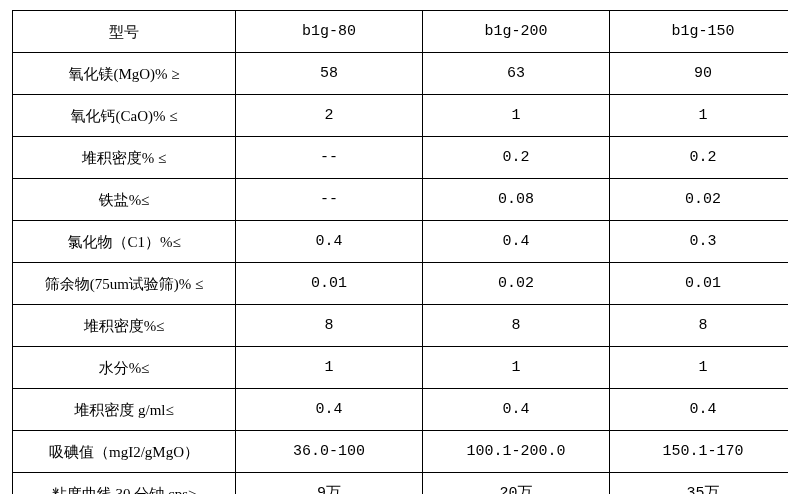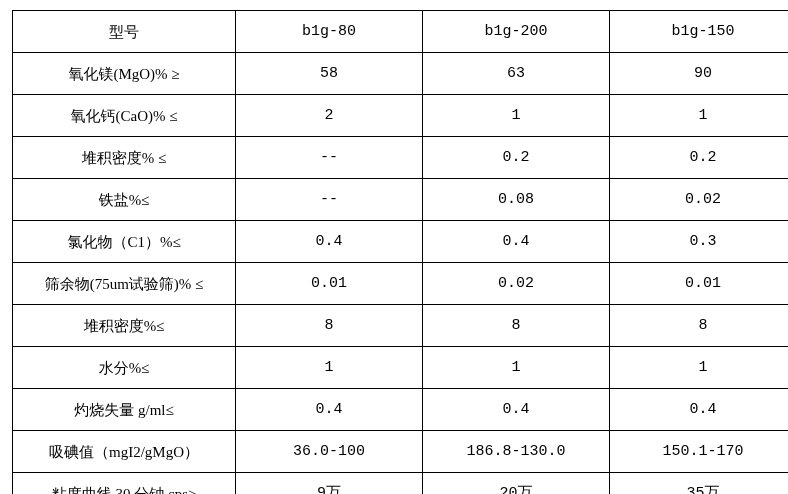--- a/index.html
+++ b/index.html
@@ -106,29 +106,29 @@
         <td class="value-cell">8</td>
         <td class="value-cell">8</td>
       </tr>
       <tr>
         <td class="label-cell">水分%≤</td>
         <td class="value-cell">1</td>
         <td class="value-cell">1</td>
         <td class="value-cell">1</td>
       </tr>
       <tr>
-        <td class="label-cell">灼烧失量 g/ml≤</td>
+        <td class="label-cell">堆积密度 g/ml≤</td>
         <td class="value-cell">0.4</td>
         <td class="value-cell">0.4</td>
         <td class="value-cell">0.4</td>
       </tr>
       <tr>
         <td class="label-cell">吸碘值（mgI2/gMgO）</td>
         <td class="value-cell">36.0-100</td>
-        <td class="value-cell">186.8-130.0</td>
+        <td class="value-cell">100.1-200.0</td>
         <td class="value-cell">150.1-170</td>
       </tr>
       <tr>
         <td class="label-cell">粘度曲线 30 分钟 cps≥</td>
         <td class="value-cell">9万</td>
         <td class="value-cell">20万</td>
         <td class="value-cell">35万</td>
       </tr>
     </tbody>
   </table>

